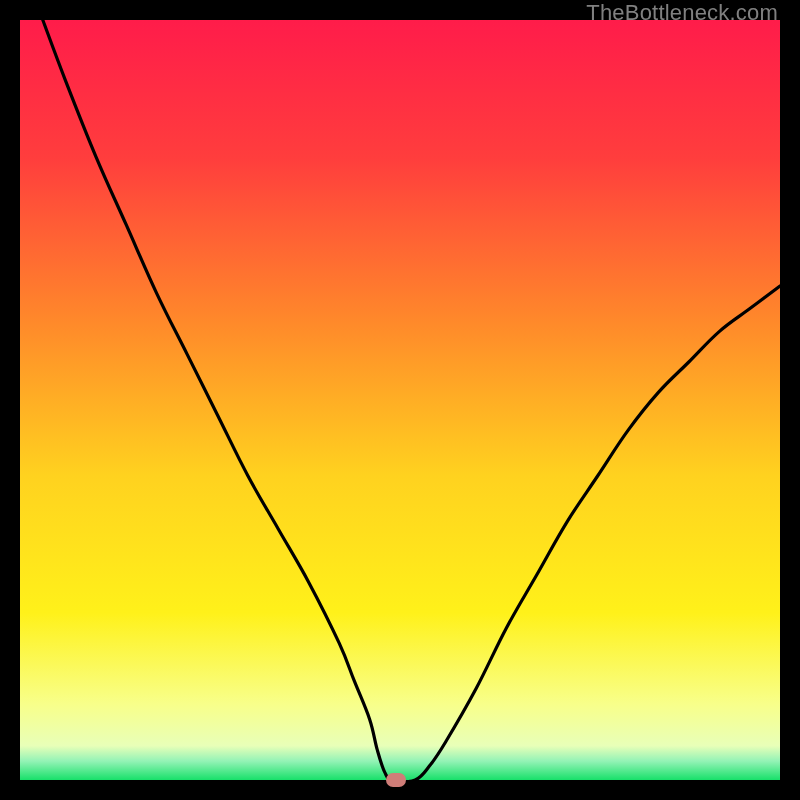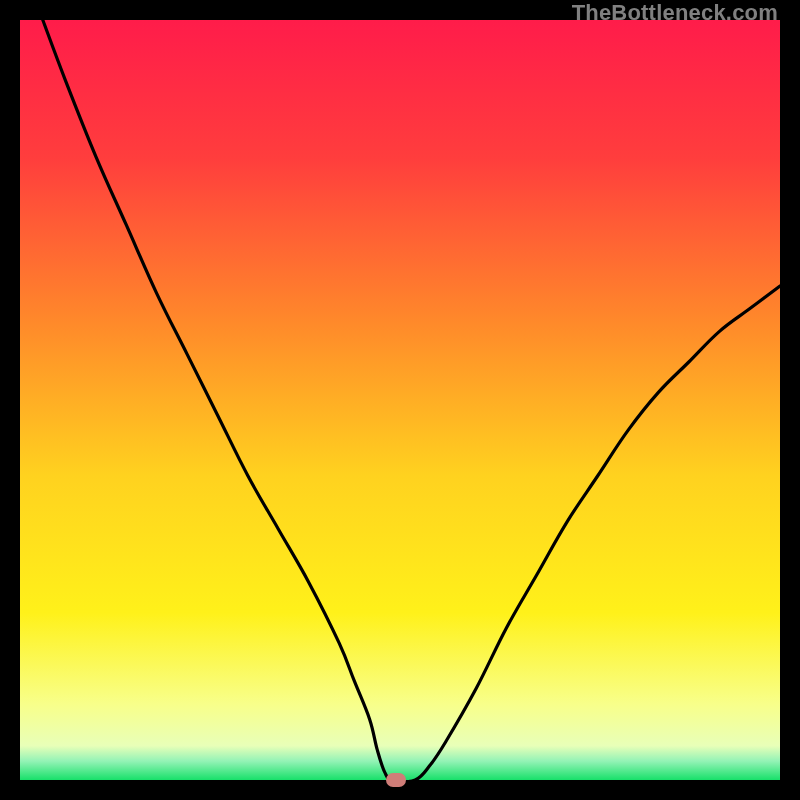--- a/index.html
+++ b/index.html
@@ -17,21 +17,21 @@
     width: 760px;
     height: 760px;
     background: #000;
   }
   .watermark {
     position: absolute;
     top: 0px;
     right: 22px;
     font-family: Arial, Helvetica, sans-serif;
     font-size: 22px;
-    font-weight: 700;
+    font-weight: 400;
     color: #808080;
     letter-spacing: 0.2px;
     z-index: 50;
   }
   svg.plot {
     position: absolute;
     left: 20px;
     top: 20px;
     width: 760px;
     height: 760px;

